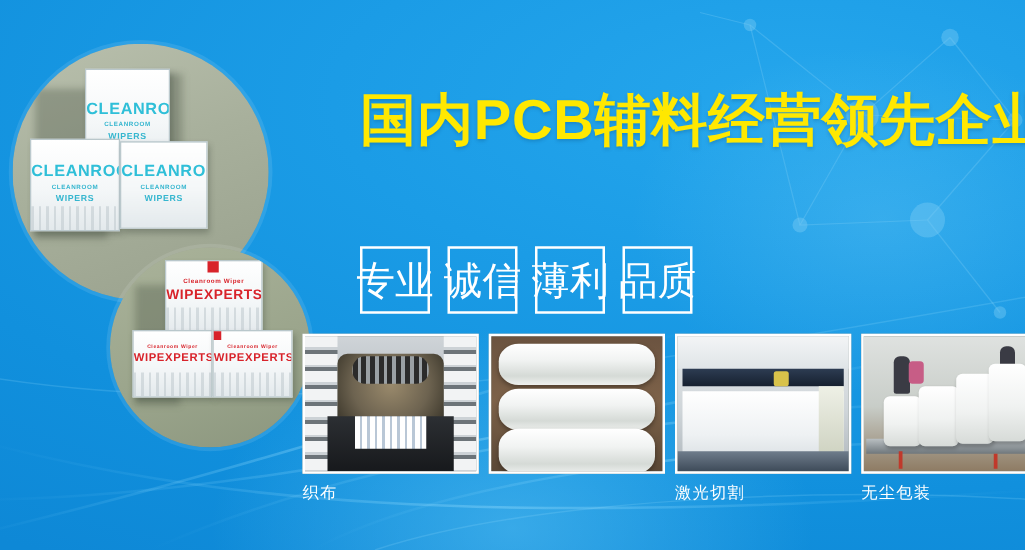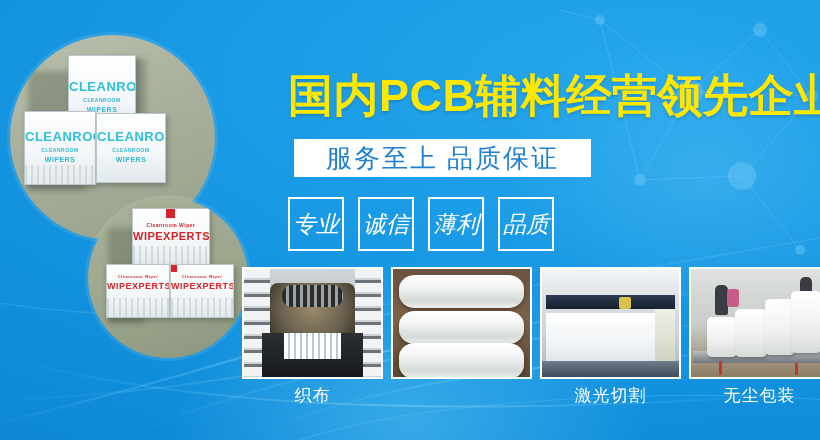--- a/index.html
+++ b/index.html
@@ -86,40 +86,40 @@
     position:absolute;left:288px;top:197px;
     display:flex;gap:14px;
   }
   .tag{
     width:56px;height:54px;
     border:2px solid #ffffff;
     display:flex;align-items:center;justify-content:center;
     box-sizing:border-box;
   }
   .tag span{
-    font-size:23px;line-height:1;color:#ffffff;letter-spacing:0px;white-space:nowrap;font-style:italic;
+    font-size:31px;line-height:1;color:#ffffff;letter-spacing:0px;white-space:nowrap;
   }
 
   
   #strip{
     position:absolute;left:242px;top:267px;
     width:578px;
     display:flex;gap:8px;
   }
   .cell{width:141px;}
   .cell-photo{
     width:141px;height:112px;
     border:2px solid #ffffff;
     box-sizing:border-box;
     overflow:hidden;position:relative;
     background:#8a9590;
   }
   .cell-cap{
-    margin-top:8px;text-align:center;
-    font-size:17px;line-height:1;color:#ffffff;letter-spacing:1px;
+    margin-top:8px;text-align:left;
+    font-size:13px;line-height:1;color:#ffffff;letter-spacing:1px;
   }
 
   
   .p1-bg{position:absolute;inset:0;background:linear-gradient(180deg,#cfd4d8 0%,#b9bfc4 40%,#8f969c 100%);}
   .p1-cones{position:absolute;top:0;bottom:0;width:26px;
     background:
       repeating-linear-gradient(180deg,#f2f3f4 0 9px,#cdd2d6 9px 11px,#6d7479 11px 14px);}
   .p1-drum{position:absolute;left:26px;right:26px;top:14px;height:62px;
     background:radial-gradient(60% 80% at 50% 40%,#9a8a6c 0%,#6d6350 60%,#3d382c 100%);
     border-radius:8px;}
@@ -240,23 +240,20 @@
     <div class="pack" style="left:82px;top:66px;width:62px;height:52px;">
       <div class="lbl we-sub" style="top:10px;font-size:4px;">Cleanroom Wiper</div>
       <div class="lbl we-main" style="top:17px;font-size:9px;">WIPEXPERTS</div>
       <div class="stripes"></div>
       <div class="seal" style="left:-3px;top:-4px;"></div>
     </div>
   </div>
 
   <div id="headline">国内PCB辅料经营领先企业</div>
 
-  <div id="subtitle-bar">
-    <div id="subtitle-text">服务至上 品质保证</div>
-  </div>
 
   <div id="tags">
     <div class="tag">
       <span>专业</span>
     </div>
     <div class="tag">
       <span>诚信</span>
     </div>
     <div class="tag">
       <span>薄利</span>

